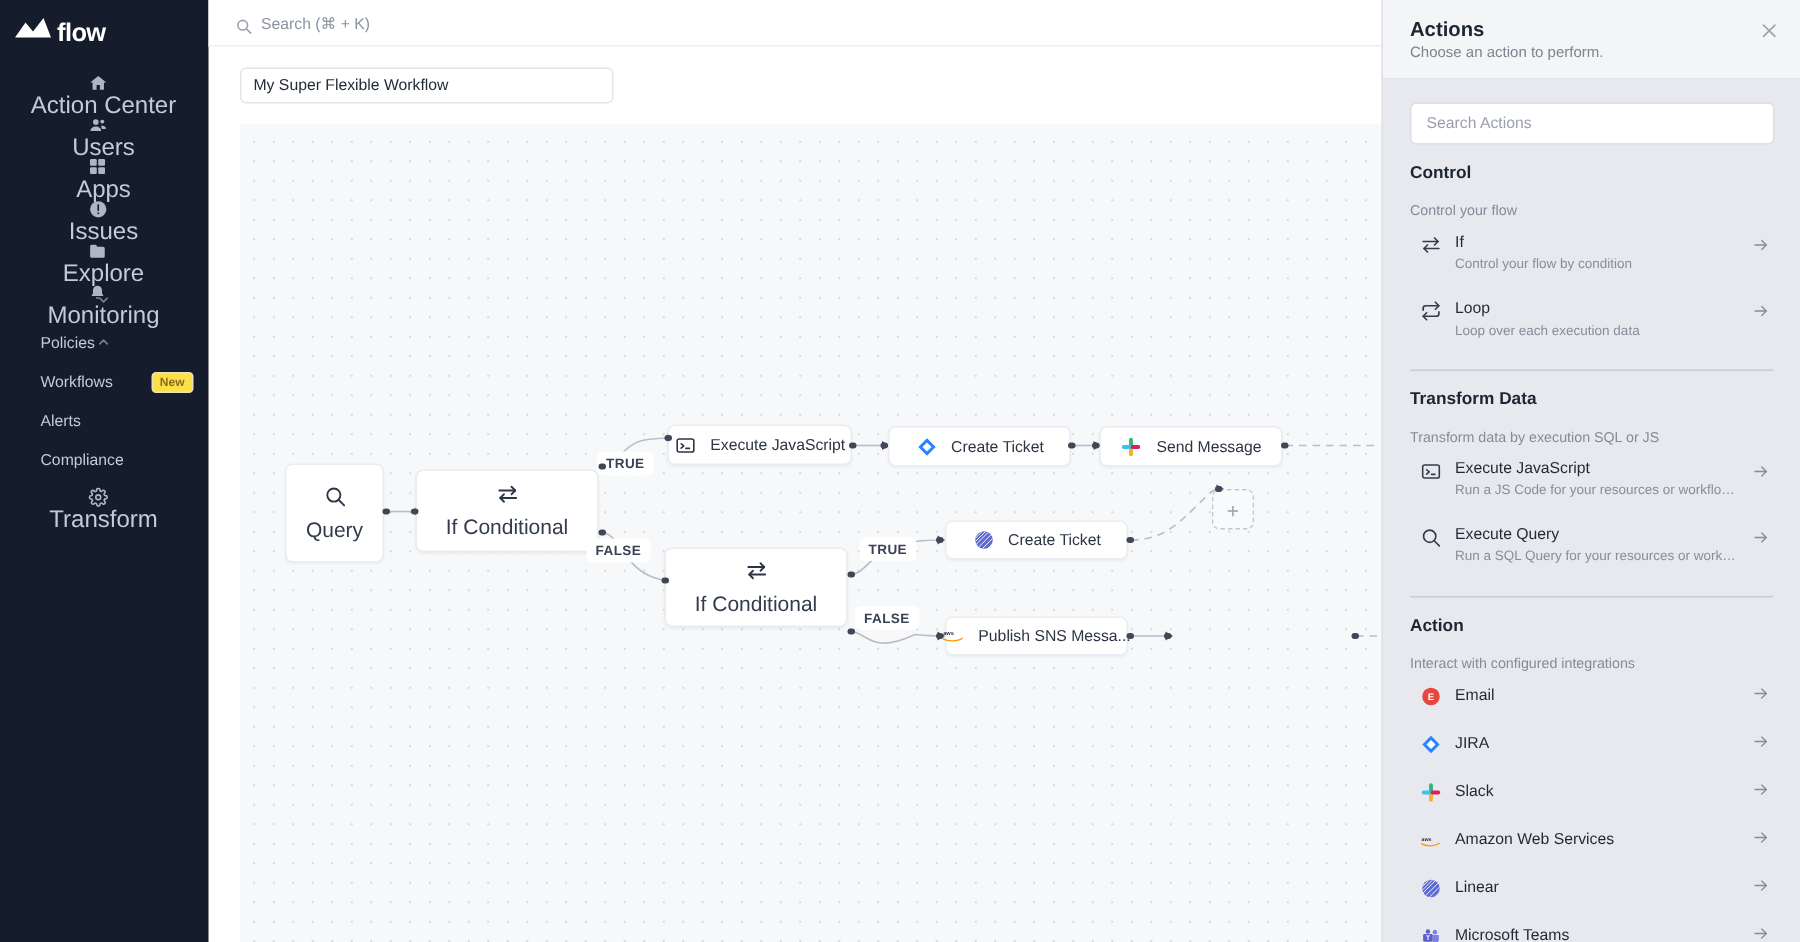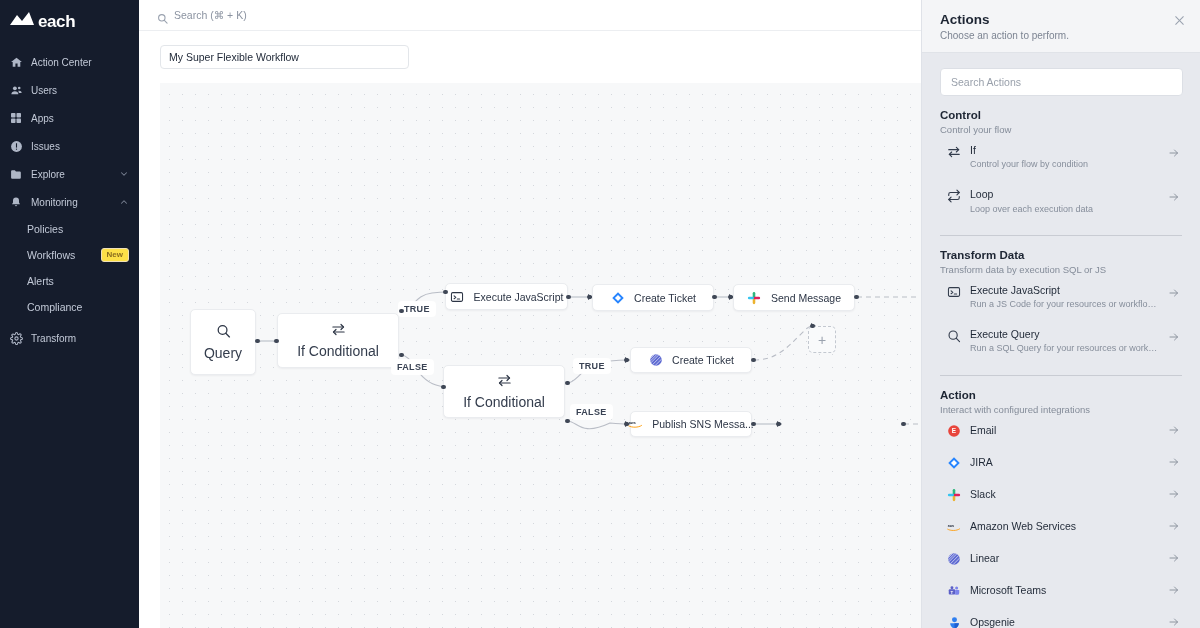--- a/index.html
+++ b/index.html
@@ -25,22 +25,22 @@
   }
   .logo-mark { display: block; }
   .logo-text {
     font-size: 17px; font-weight: 700; color: #ffffff;
     letter-spacing: -0.4px; line-height: 1;
   }
   .nav { margin-top: 16px; }
   .nav-item {
     display: flex; align-items: center;
     height: 28px; padding: 0 10px 0 9px;
-    font-size: 10px; color: #c3cad8;
-    cursor: pointer; position: relative;
+    font-size: 16px; color: #c3cad8;
+    cursor: pointer; position: relative; flex-direction: column;
   }
   .nav-icon {
     width: 14px; height: 14px; margin-right: 8px;
     display: flex; align-items: center; justify-content: center;
     flex: 0 0 14px;
   }
   .nav-icon svg { display: block; }
   .nav-label { flex: 1 1 auto; white-space: nowrap; }
   .nav-chevron { width: 10px; height: 10px; opacity: 0.75; }
   .nav-sub {
@@ -148,21 +148,21 @@
   .panel-body { padding: 15px 18px 0 18px; height: 580px; overflow-y: auto; }
   .panel-search {
     width: 243px; height: 28px;
     border: 1px solid #dcdfe5; border-radius: 4px;
     background: #fff; font-size: 10.5px; color: #333;
     padding: 0 10px; outline: none;
     font-family: "Liberation Sans", sans-serif;
   }
   .panel-search::placeholder { color: #99a0ab; }
   .group-title { font-size: 11.5px; font-weight: 700; color: #1d2533; margin-top: 13px; }
-  .group-sub { font-size: 9.5px; color: #848c99; margin-top: 3px; }
+  .group-sub { font-size: 9.5px; color: #848c99; margin-top: 14px; }
   .act-row {
     display: flex; align-items: flex-start; gap: 9px;
     padding: 9px 2px 9px 7px; cursor: pointer; border-radius: 4px;
   }
   .act-ico { width: 14px; height: 14px; flex: 0 0 14px; margin-top: 1px;
              display: flex; align-items: center; justify-content: center; }
   .act-ico svg { display: block; }
   .act-texts { flex: 1 1 auto; min-width: 0; }
   .act-name { font-size: 10.5px; color: #1f2836; line-height: 1.25; }
   .act-desc { font-size: 9px; color: #868e9b; margin-top: 2px; line-height: 1.25; white-space: nowrap; overflow: hidden; text-overflow: ellipsis; }
@@ -176,21 +176,21 @@
 
 <div id="app">
 
   <aside class="sidebar">
     <div class="logo-wrap">
       <span class="logo-mark">
         <svg width="24" height="14" viewBox="0 0 24 14">
           <path d="M0 13 L7 3 L12 9 L19 0 L24 13 Z" fill="#ffffff"></path>
         </svg>
       </span>
-      <span class="logo-text">each</span>
+      <span class="logo-text">flow</span>
     </div>
 
     <nav class="nav">
 
       <div class="nav-item">
         <span class="nav-icon">
           <svg width="13" height="13" viewBox="0 0 24 24" fill="#aeb6c6">
               <path d="M12 3 2 11h3v9h5v-6h4v6h5v-9h3z"></path>
             </svg>
         </span>

